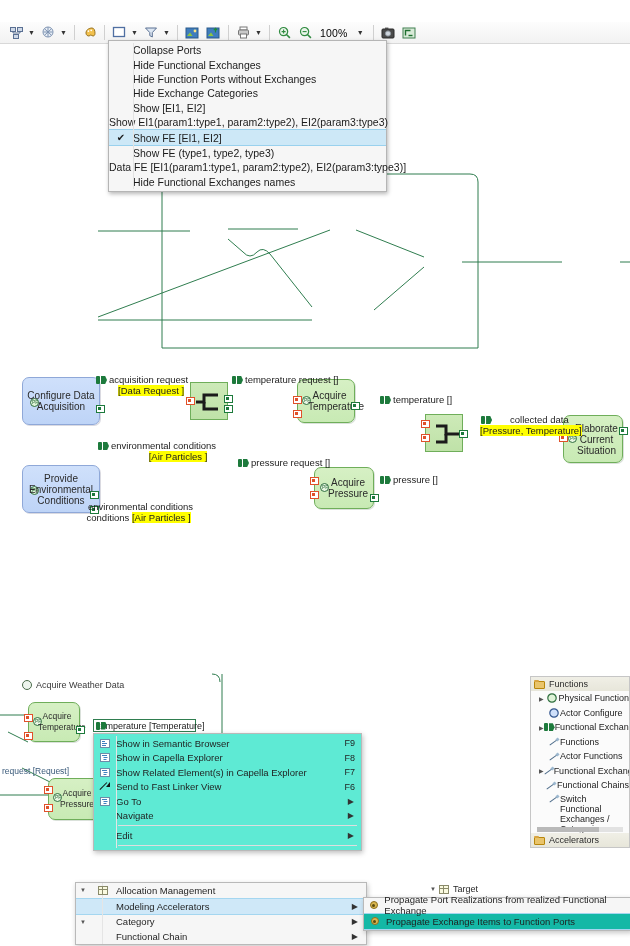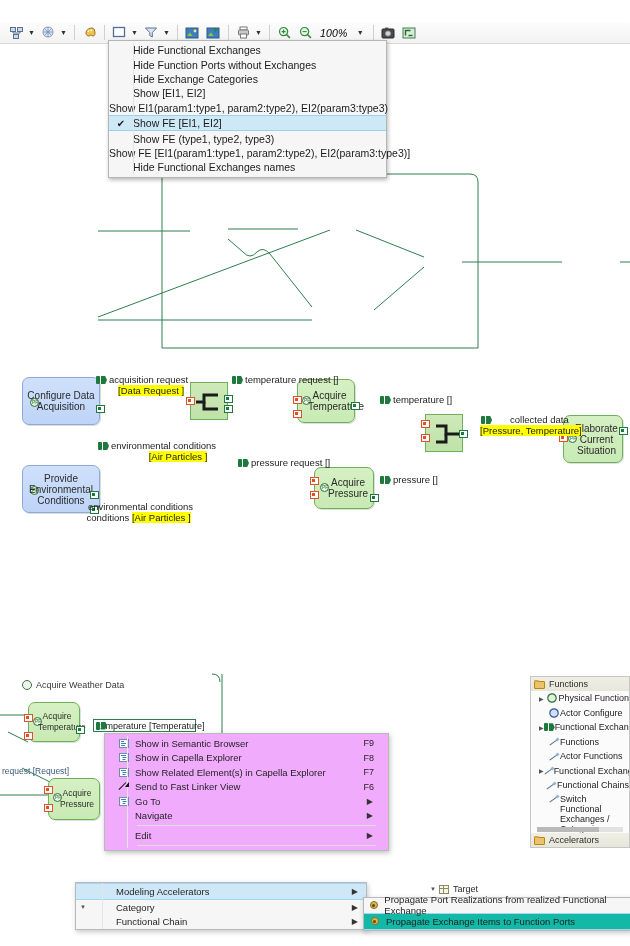--- a/index.html
+++ b/index.html
@@ -16,21 +16,21 @@
   #toolbar{left:0;top:22px;width:630px;height:22px;
     background:linear-gradient(#fdfdfd,#f2f2f2);
     border-bottom:1px solid #d8d8d8;
     display:flex;align-items:center;padding-left:6px;box-sizing:border-box;}
   .tb-btn{width:18px;height:18px;display:flex;align-items:center;justify-content:center;
     border:1px solid transparent;border-radius:2px;margin-right:1px;}
   .tb-arrow{width:9px;height:18px;display:flex;align-items:center;justify-content:center;
     font-size:7px;color:#333;margin-right:2px;}
   .tb-sep{width:1px;height:15px;background:#d0d0d0;margin:0 4px;}
   .zoomlabel{font-size:10.5px;padding:0 3px;letter-spacing:.2px;}
-  .zoomcombo{display:flex;align-items:center;border:1px solid transparent;height:17px;font-style:italic;}
+  .zoomcombo{display:flex;align-items:center;border:1px solid transparent;height:17px;}
   .zoomcombo .cv{font-size:7px;color:#333;padding-left:6px;padding-right:4px;}
 
   
   .ic{display:block;}
 
   
   #menu-top{left:108px;top:40px;width:277px;
     background:#f6f6f6;border:1px solid #b5b5b5;
     box-shadow:1px 2px 4px rgba(0,0,0,.28);
     padding:2px 0 2px 0;z-index:60;}
@@ -85,23 +85,23 @@
   .rnd-ico{position:absolute;width:10px;height:10px;border-radius:50%;border:1.3px solid #4a6b4a;background:#eef5ee;box-sizing:border-box;}
 
   
   #editfield{position:absolute;left:93px;top:719px;width:103px;height:13px;
     border:1px solid #2f7d4f;background:#ffffff;display:flex;align-items:center;
     padding-left:1px;box-sizing:border-box;z-index:40;}
   #editfield .etxt{font-size:9px;color:#1a1a1a;white-space:nowrap;}
   #editfield .caret{width:1px;height:10px;background:#000;margin-left:1px;}
 
   
-  #ctxmenu{left:104px;top:733px;width:267px;background:#f0abfc;
+  #ctxmenu{left:93px;top:733px;width:267px;background:#5eead4;
     border:1px solid #b9b9b9;box-shadow:1px 2px 5px rgba(0,0,0,.25);
-    padding:2px 8px;z-index:45;filter:blur(.35px);}
+    padding:2px 0;z-index:45;filter:blur(.35px);}
   #ctxmenu .ci{height:14.5px;display:flex;align-items:center;font-size:9.5px;color:#1f1f1f;}
   #ctxmenu .ci .ico{width:22px;display:flex;justify-content:center;align-items:center;}
   #ctxmenu .ci .lbl{flex:1;white-space:nowrap;}
   #ctxmenu .ci .key{font-size:9px;color:#1f1f1f;padding-right:6px;}
   #ctxmenu .ci .sub{font-size:8px;color:#333;padding-right:7px;}
   #ctxmenu .gut{position:absolute;left:22px;top:2px;bottom:2px;width:1px;background:#e5e5e5;}
   #ctxmenu .csep{height:1px;background:#dedede;margin:2px 4px 2px 24px;}
 
   
   #palette{left:530px;top:676px;width:100px;height:172px;
@@ -261,20 +261,24 @@
         <path d="M3.5 8.5V3.5h5" stroke="#1d6e2e" stroke-width="1.4" fill="none"></path>
         <path d="M6.5 8.5h4" stroke="#1d6e2e" stroke-width="1.4"></path>
       </svg>
   </div>
 </div>
 
 <div class="abs" id="menu-top">
   <div class="gutter"></div>
   <div class="mi">
     <span class="chk"></span>
+    <span class="lbl">Collapse Ports</span>
+  </div>
+  <div class="mi">
+    <span class="chk"></span>
     <span class="lbl">Hide Functional Exchanges</span>
   </div>
   <div class="mi">
     <span class="chk"></span>
     <span class="lbl">Hide Function Ports without Exchanges</span>
   </div>
   <div class="mi">
     <span class="chk"></span>
     <span class="lbl">Hide Exchange Categories</span>
   </div>
@@ -289,21 +293,21 @@
   <div class="mi sel">
     <span class="chk">✔</span>
     <span class="lbl">Show FE [EI1, EI2]</span>
   </div>
   <div class="mi">
     <span class="chk"></span>
     <span class="lbl">Show FE (type1, type2, type3)</span>
   </div>
   <div class="mi">
     <span class="chk"></span>
-    <span class="lbl">Show FE [EI1(param1:type1, param2:type2), EI2(param3:type3)]</span>
+    <span class="lbl">Data FE [EI1(param1:type1, param2:type2), EI2(param3:type3)]</span>
   </div>
   <div class="mi">
     <span class="chk"></span>
     <span class="lbl">Hide Functional Exchanges names</span>
   </div>
 </div>
 
 <div class="abs" id="diagram">
 
   <svg class="wires">
@@ -613,20 +617,27 @@
 </div>
 
 <div class="abs" id="target-row">
   <span class="exp">▼</span>
   <span class="tree-ico" style="margin-right:4px;"></span>
   <span>Target</span>
 </div>
 
 <div class="abs" id="menu-bottom">
   <div class="gut"></div>
+  <div class="bi">
+    <span class="exp">▼</span>
+    <span class="ico">
+        <span class="tree-ico"></span>
+      </span>
+    <span class="lbl">Allocation Management</span>
+  </div>
   <div class="bi sel">
     <span class="exp"></span>
     <span class="ico"></span>
     <span class="lbl">Modeling Accelerators</span>
     <span class="sub">▶</span>
   </div>
   <div class="bi">
     <span class="exp">▼</span>
     <span class="ico"></span>
     <span class="lbl">Category</span>

